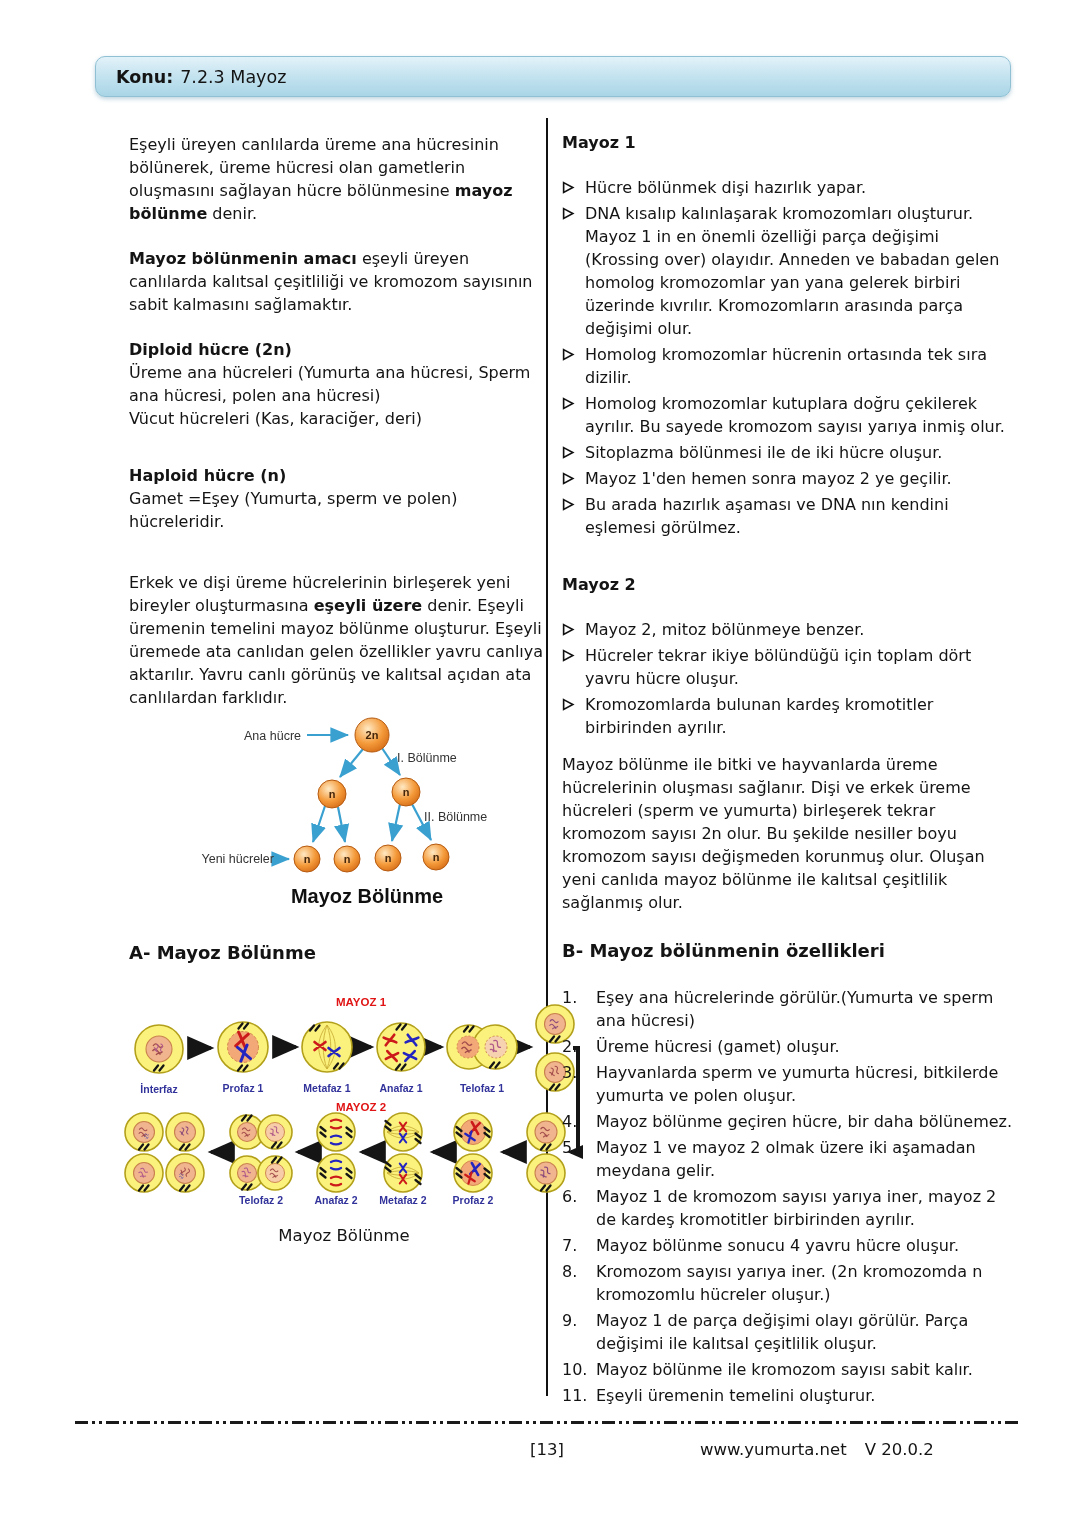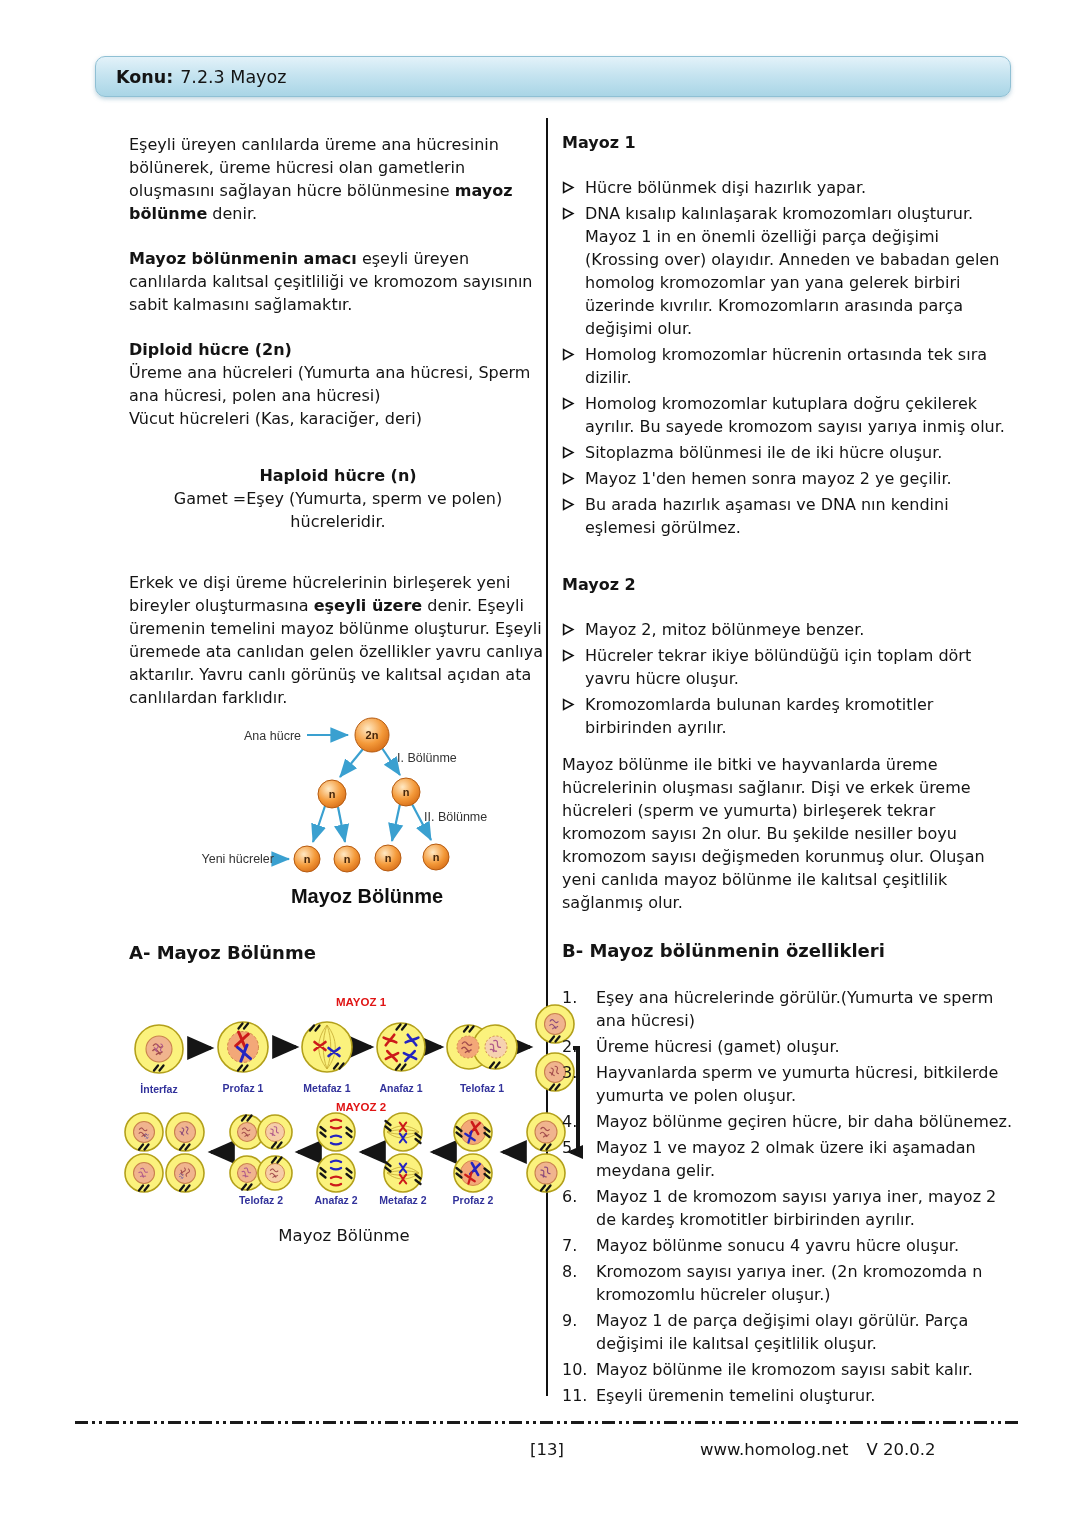--- a/index.html
+++ b/index.html
@@ -15,21 +15,21 @@
   .topic-bar b { margin-right:7px; }
 
   .divider { position:absolute; left:546px; top:118px; width:2px; height:1278px; background:#111; }
 
   .col { position:absolute; font-size:16px; line-height:23px; }
   .col-left  { left:100px; top:133px; width:418px;margin-left:29px; }
   .col-right { left:562px; top:131px; width:452px; }
 
   p { margin:0; }
   .mb22 { margin-bottom:22px; } .mb14 { margin-bottom:14px; }
-  .mb34 { margin-bottom:34px; } .mb38 { margin-bottom:38px;text-align:center; }
+  .mb34 { margin-bottom:34px; } .mb38 { margin-bottom:38px; }
   .mb40 { margin-bottom:25px; } .mb24 { margin-bottom:24px; }
   .hline { font-weight:bold; }
   .sec-title { font-weight:bold; font-size:18px; }
 
   
   .bli { display:flex; gap:10px; margin-bottom:3px; }
   .bico { flex:0 0 13px; margin-top:5px; }
   .nli { display:flex; margin-bottom:3px; }
   .nmark { flex:0 0 34px; }
   .btext { flex:1; }
@@ -481,17 +481,17 @@
       <div class="nli">
           <span class="nmark">11.</span>
           <span class="btext">Eşeyli üremenin temelini oluşturur.</span>
         </div>
     </div>
   </div>
 
   <div class="foot-sep"></div>
   <div class="page-num">[13]</div>
   <div class="site-box">
-    <span>www.homolog.net</span>
+    <span>www.yumurta.net</span>
     <span>V 20.0.2</span>
   </div>
 
 </div>
 
 </body></html>

